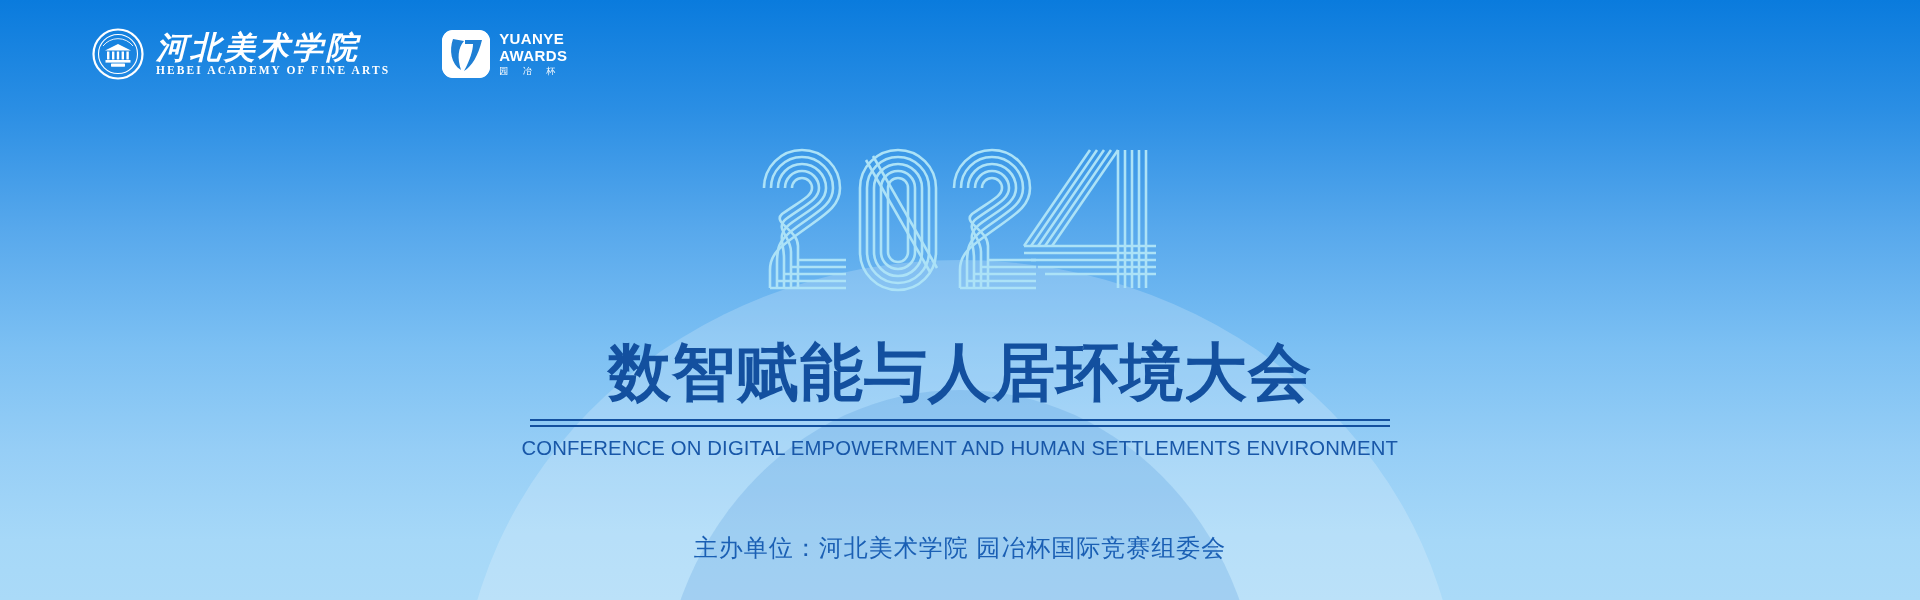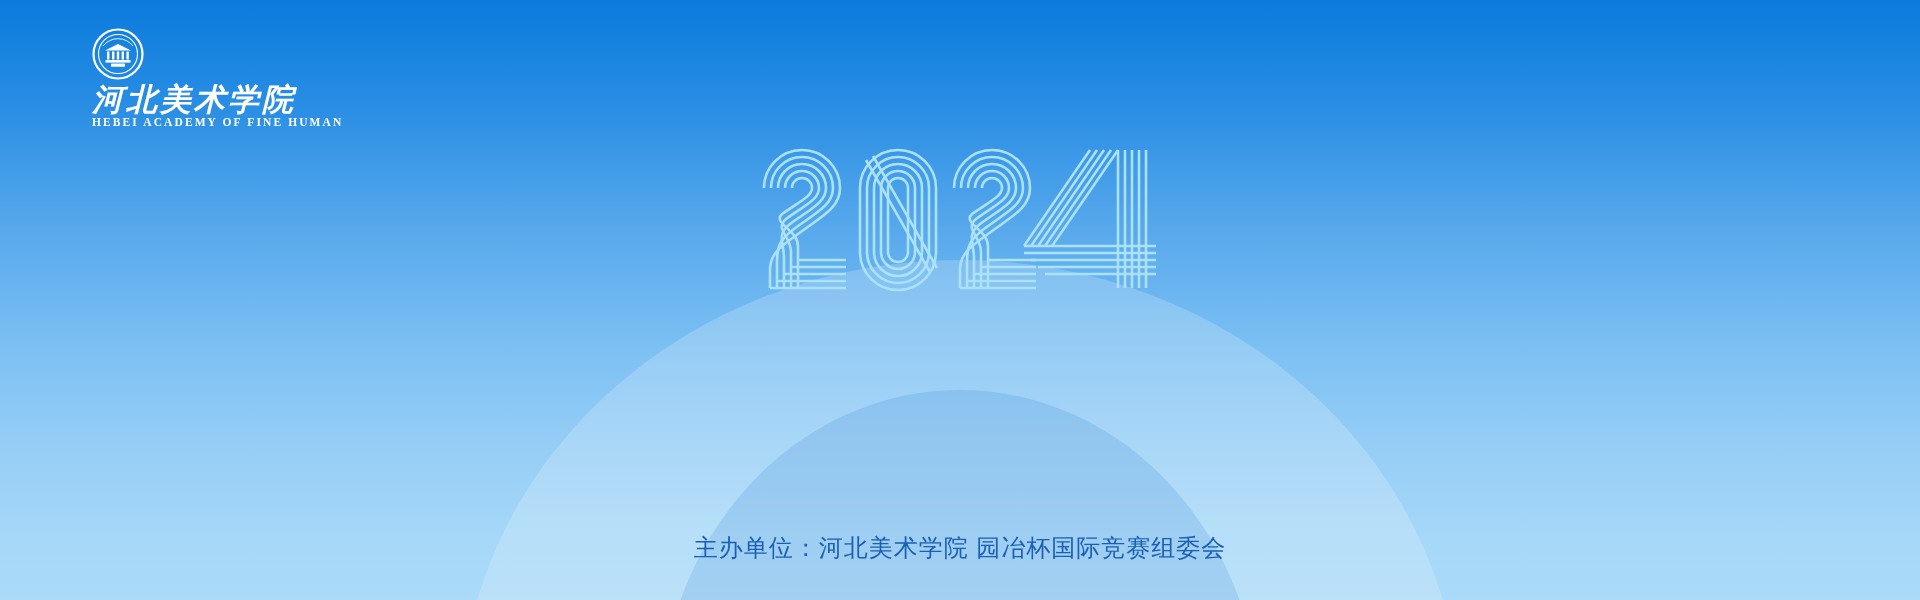--- a/index.html
+++ b/index.html
@@ -42,21 +42,21 @@
     background:rgba(32,120,205,0.16);
   }
 
   
   .logo-row{
     position:absolute; left:92px; top:28px;
     display:flex; align-items:center; gap:52px;
     z-index:6;
   }
 
-  .logo-hebei{ display:flex; gap:4px;flex-direction:column; }
+  .logo-hebei{ display:flex; align-items:center; gap:12px; }
 
   .emblem{
     width:52px; height:52px; flex:0 0 52px;
     position:relative;
   }
   .emblem svg{ display:block; }
 
   .hebei-text{ display:flex; flex-direction:column; align-items:flex-start; gap:2px; }
   .hebei-cn{
     font-family:"Liberation Serif", serif;
@@ -162,24 +162,38 @@
             <path d="M26 16 L39 22.5 L13 22.5 Z"></path>
             <rect x="19" y="35.5" width="14" height="3.2" rx="0.6"></rect>
           </g>
           <g fill="none" stroke="#ffffff" stroke-width="0.9">
             <path d="M11 18 A19 19 0 0 1 41 18"></path>
           </g>
         </svg>
       </div>
       <div class="hebei-text">
         <div class="hebei-cn">河北美术学院</div>
-        <div class="hebei-en">HEBEI ACADEMY OF FINE HUMAN</div>
+        <div class="hebei-en">HEBEI ACADEMY OF FINE ARTS</div>
       </div>
     </div>
 
+    <div class="logo-yuanye">
+      <div class="yuanye-mark">
+        <svg width="48" height="48" viewBox="0 0 48 48">
+          <rect width="48" height="48" rx="11" fill="#ffffff"></rect>
+          <path d="M11 9 C 7 20, 9 34, 19 40 C 15 28, 16 18, 22 11 Z" fill="#1f7fd4"></path>
+          <path d="M23 10 L40 10 C 36 26, 30 36, 22 41 C 28 30, 31 20, 31 14 L23 14 Z" fill="#1f7fd4"></path>
+        </svg>
+      </div>
+      <div class="yuanye-text">
+        <div class="yuanye-l1">YUANYE</div>
+        <div class="yuanye-l2">AWARDS</div>
+        <div class="yuanye-cn">园 冶 杯</div>
+      </div>
+    </div>
 
   </div>
 
   <div class="year-wrap">
     <svg width="400" height="150" viewBox="0 0 400 150" aria-label="2024">
       <defs>
 
         <g id="stripes"></g>
       </defs>
 
@@ -238,16 +252,24 @@
           <path d="M365 8 L365 146"></path>
           <path d="M372 8 L372 146"></path>
           <path d="M379 8 L379 146"></path>
           <path d="M386 8 L386 146"></path>
         </g>
 
       </g>
     </svg>
   </div>
 
+  <div class="head-block">
+    <div class="title-cn">数智赋能与人居环境大会</div>
+    <div class="rules">
+      <div class="rule"></div>
+      <div class="rule second"></div>
+    </div>
+    <div class="title-en">CONFERENCE ON DIGITAL EMPOWERMENT AND HUMAN SETTLEMENTS ENVIRONMENT</div>
+  </div>
 
   <div class="organizer">主办单位：河北美术学院  园冶杯国际竞赛组委会</div>
 
 </div>
 
 </body></html>

